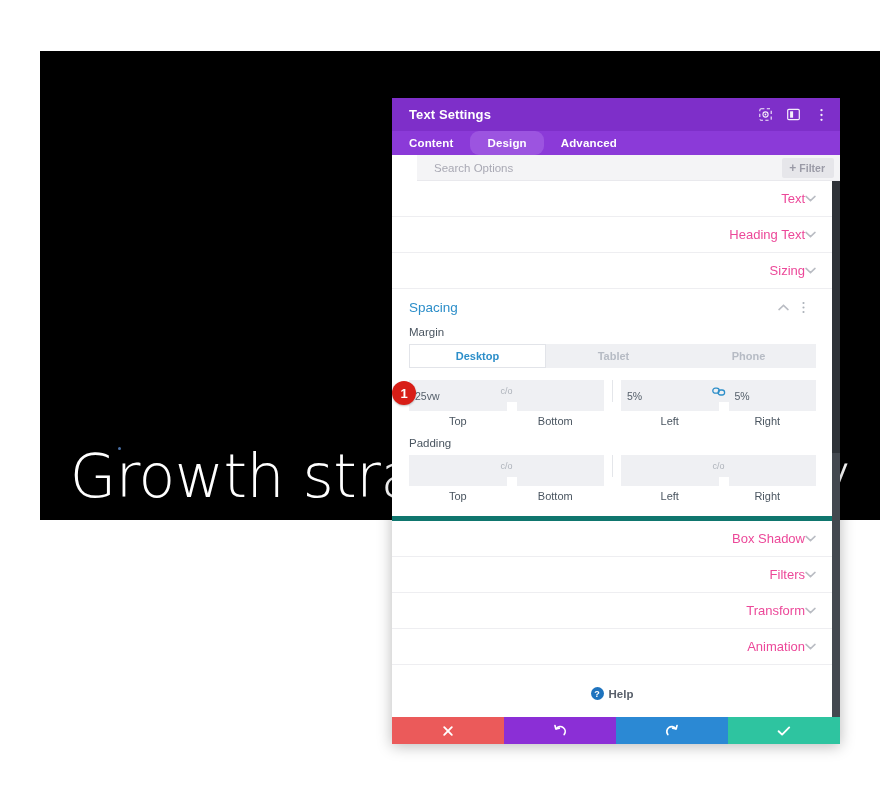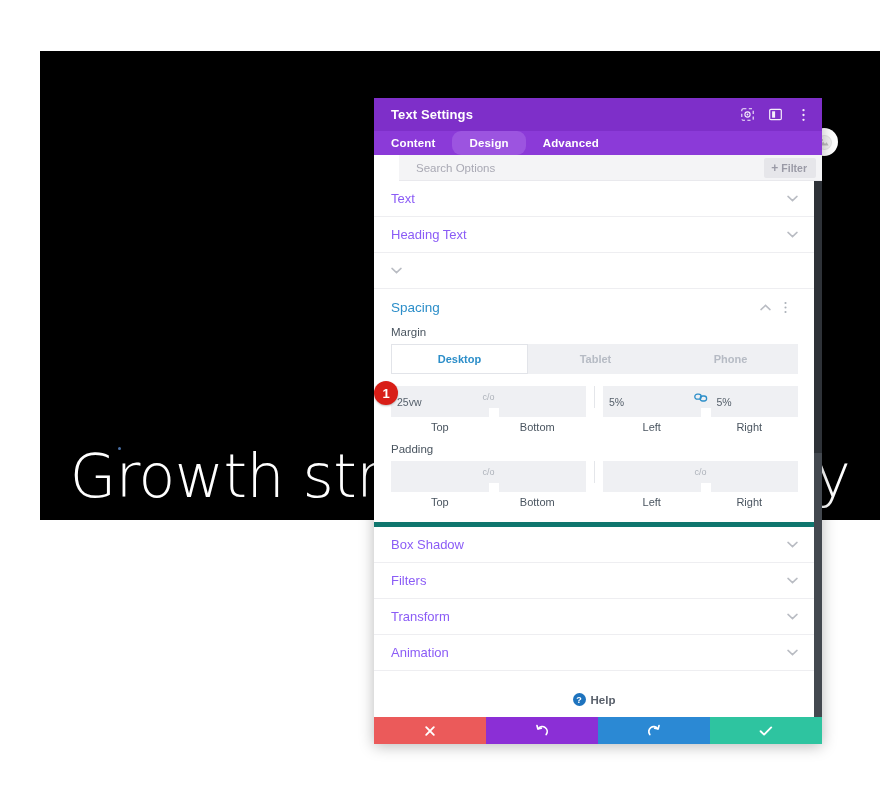--- a/index.html
+++ b/index.html
@@ -66,21 +66,21 @@
     display: flex;
     align-items: center;
     justify-content: center;
     z-index: 5;
   }
   #float-round-btn svg { display: block; }
 
   
   #settings-modal {
     position: absolute;
-    left: 374px;
+    left: 392px;
     top: 98px;
     width: 448px;
     height: 646px;
     background: #ffffff;
     box-shadow: 0 2px 14px rgba(0,0,0,0.28);
     z-index: 20;
     display: flex;
     flex-direction: column;
     font-size: 13px;
   }
@@ -184,22 +184,23 @@
   .acc-row {
     height: 36px;
     border-bottom: 1px solid #eeeef1;
     display: flex;
     align-items: center;
     padding: 0 16px 0 17px;
     box-sizing: border-box;
   }
   .acc-label {
     flex: 1;
-    color: #8b5cf6;
+    color: #ec4899;
     font-size: 13px;
+    text-align: right;
   }
   .chev {
     width: 11px; height: 11px;
     display: flex; align-items: center; justify-content: center;
   }
 
   
   .sec-open { border-bottom: 5px solid #0f766e; }
   .sec-open-head {
     height: 36px;
@@ -218,21 +219,21 @@
   .sec-body { padding: 0 16px 14px 17px; }
   .field-label {
     color: #4a5560;
     font-size: 11.5px;
     margin: 1px 0 6px 0;
   }
 
   
   .device-tabs {
     display: flex;
-    height: 30px;
+    height: 24px;
     margin-bottom: 12px;
   }
   .device-tab {
     flex: 1;
     background: #eff0f3;
     display: flex;
     align-items: center;
     justify-content: center;
     font-size: 11px;
     font-weight: bold;
@@ -445,20 +446,21 @@
       <div class="acc-row">
         <div class="acc-label">Heading Text</div>
         <span class="chev">
           <svg width="11" height="7" viewBox="0 0 11 7">
               <path d="M1 1.4 L5.5 5.6 L10 1.4" fill="none" stroke="#b9bcc3" stroke-width="1.5" stroke-linecap="round"></path>
             </svg>
         </span>
       </div>
 
       <div class="acc-row">
+        <div class="acc-label">Sizing</div>
         <span class="chev">
           <svg width="11" height="7" viewBox="0 0 11 7">
               <path d="M1 1.4 L5.5 5.6 L10 1.4" fill="none" stroke="#b9bcc3" stroke-width="1.5" stroke-linecap="round"></path>
             </svg>
         </span>
       </div>
 
       <div class="sec-open">
         <div class="sec-open-head">
           <div class="sec-open-title">Spacing</div>

